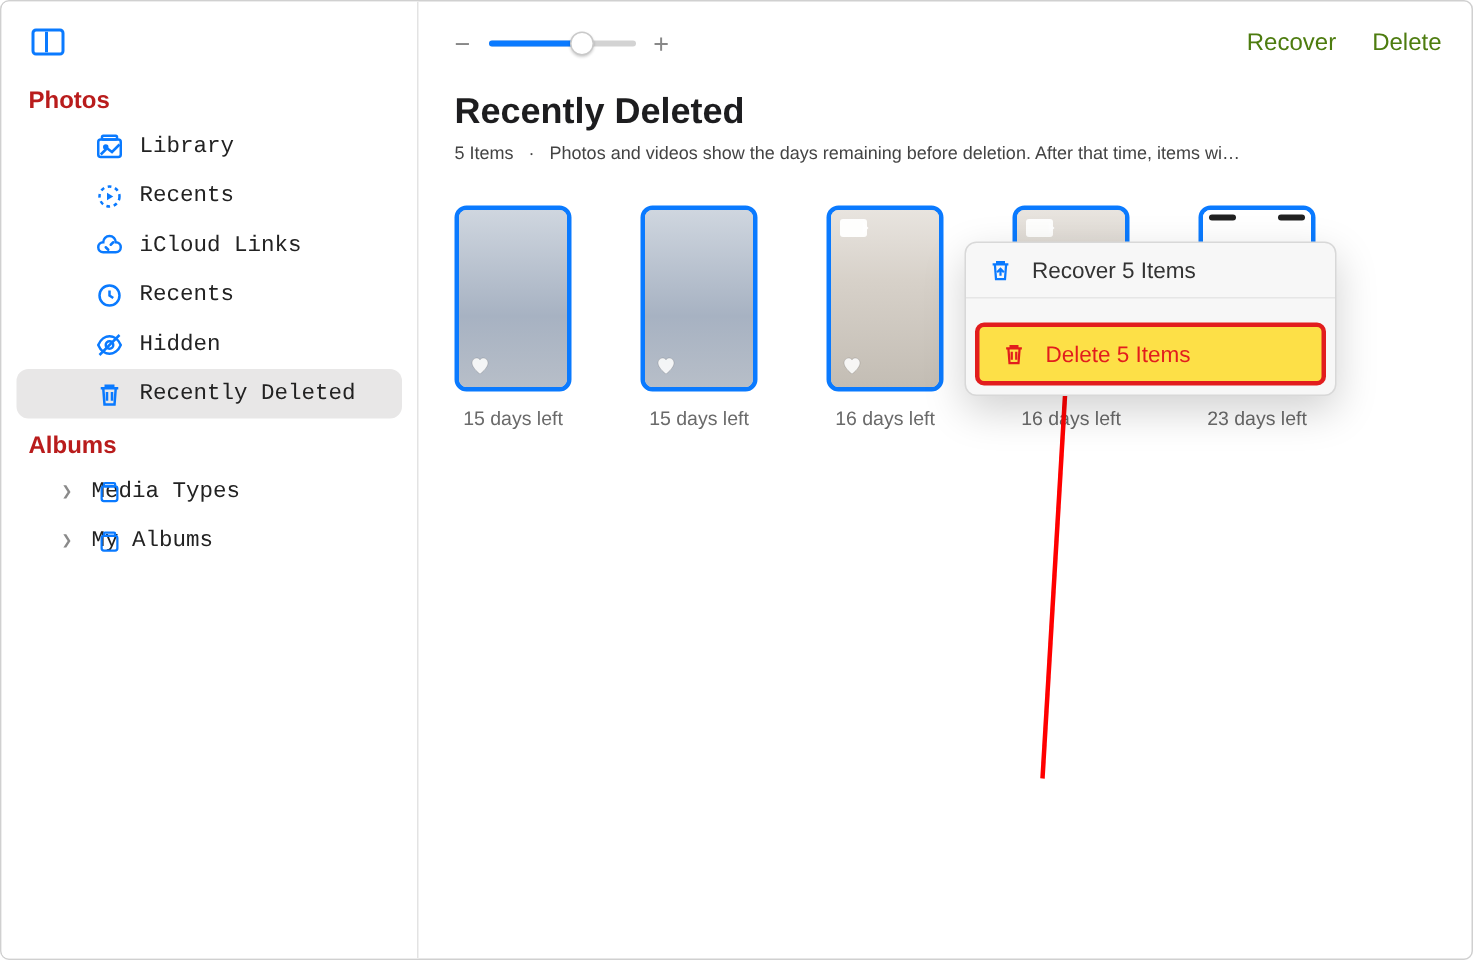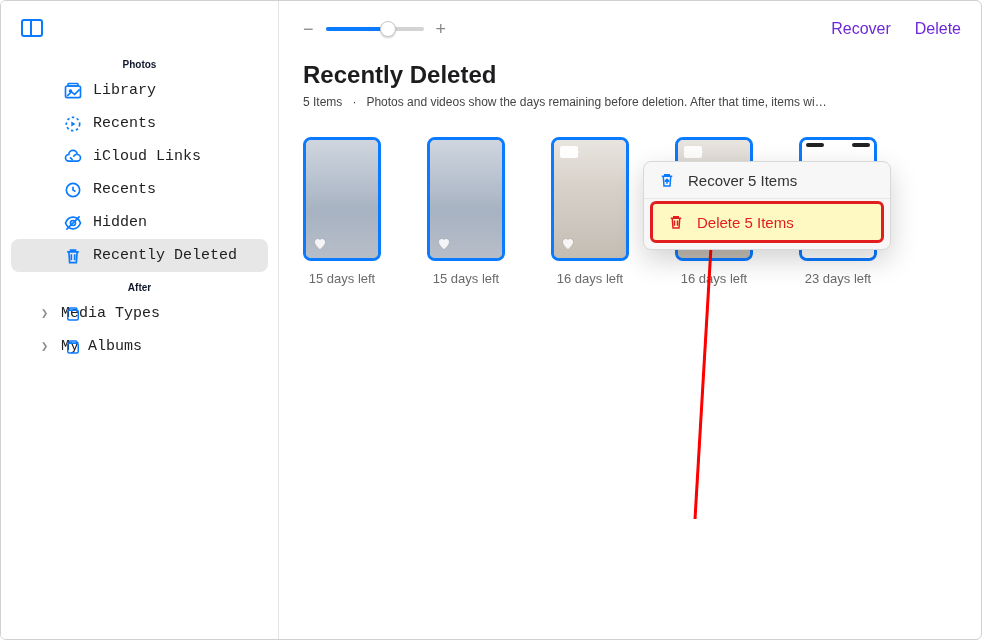--- a/index.html
+++ b/index.html
@@ -3,39 +3,39 @@
 <meta charset="utf-8">
 <style>
   * { box-sizing: border-box; margin: 0; padding: 0; }
   html, body { width: 982px; height: 640px; font-family: -apple-system, "Helvetica Neue", Arial, sans-serif; background:#fff; color:#1d1d1f; }
   .window { display:flex; width:100%; height:100%; border:1px solid #d0d0d0; border-radius:6px; overflow:hidden; background:#fff; position:relative; }
   
   .sidebar { width:278px; border-right:1px solid #e3e3e3; background:#fff; padding-top:10px; display:flex; flex-direction:column; }
   .sb-header { padding:8px 14px 12px 20px; }
   .sb-toggle { width:22px; height:18px; border:2px solid #0a7aff; border-radius:3px; display:flex; align-items:stretch; }
   .sb-toggle::before { content:""; width:7px; border-right:2px solid #0a7aff; border-radius:2px 0 0 2px; }
-  .section-label { color:#0f172a; font-size:10px; font-weight:600; padding:10px 18px 4px;text-align:center; }
+  .section-label { color:#b91c1c; font-size:16px; font-weight:600; padding:10px 18px 4px; }
   .sb-list { list-style:none; font-size:15px; }
   .sb-item { display:flex; align-items:center; gap:14px; padding:8px 18px 8px 52px; position:relative; cursor:default; color:#222; border-radius:8px; margin:0 10px;font-family:Liberation Mono, monospace; }
   .sb-item.active { background:#e8e7e7; }
   .sb-item .icon { position:absolute; left:52px; width:20px; height:20px; display:flex; align-items:center; justify-content:center; color:#0a7aff; }
   .sb-item .label { margin-left:30px; }
   .sb-item.expandable { padding-left:20px; }
   .sb-item.expandable .chev { position:absolute; left:30px; color:#8a8a8a; font-size:12px; }
   .sb-item.expandable .icon { left:52px; }
   
   .main { flex:1; position:relative; padding:12px 20px 20px 24px; overflow:hidden; }
   .topbar { display:flex; align-items:center; height:32px; gap:12px; }
   .zoom { display:flex; align-items:center; gap:12px; }
   .zoom .sign { color:#888; font-size:18px; font-weight:300; cursor:default; }
   .slider { position:relative; width:98px; height:4px; background:#d3d3d3; border-radius:2px; }
   .slider .fill { position:absolute; left:0; top:0; height:100%; width:64%; background:#0a7aff; border-radius:2px; }
   .slider .knob { position:absolute; left:64%; top:50%; width:16px; height:16px; background:#fff; border:1px solid #c9c9c9; border-radius:50%; transform:translate(-50%,-50%); box-shadow:0 1px 2px rgba(0,0,0,.2);}
   .top-actions { margin-left:auto; display:flex; gap:24px; font-size:16px; }
-  .top-actions span { color:#6d28d9; cursor:default; }
+  .top-actions span { color:#4d7c0f; cursor:default; }
   h1.title { font-size:24px; font-weight:700; margin-top:16px; }
   .subtitle { color:#444; font-size:12px; margin-top:6px; white-space:nowrap; overflow:hidden; text-overflow:ellipsis; }
   .grid { display:flex; gap:46px; margin-top:28px; }
   .thumb { display:flex; flex-direction:column; align-items:center; cursor:default; }
   .frame { width:78px; height:124px; border:3px solid #0a7aff; border-radius:8px; position:relative; overflow:hidden; background:#ddd; }
   .frame .video-badge { position:absolute; top:6px; left:6px; width:18px; height:12px; background:rgba(255,255,255,.95); border-radius:2px; }
   .frame .video-badge::after { content:""; position:absolute; right:-5px; top:2px; border:4px solid transparent; border-left-color:rgba(255,255,255,.95); }
   .frame .heart { position:absolute; bottom:6px; left:6px; width:16px; height:16px; color:#fff; opacity:.95; }
   .frame.white { background:#fff; border:3px solid #0a7aff; }
   .frame .content-a { position:absolute; inset:0; background:linear-gradient(180deg,#cfd6df 0%,#a7b2c2 60%,#b7bec8 100%); }
@@ -45,21 +45,21 @@
   .status-bar { position:absolute; top:3px; left:4px; right:4px; height:6px; display:flex; justify-content:space-between; }
   .status-bar::before,.status-bar::after{content:"";width:18px;height:4px;background:#222;border-radius:2px;}
   .lines { position:absolute; top:52px; left:6px; right:6px; }
   .lines div { height:4px; background:#d0d0d0; margin-bottom:6px; border-radius:1px; }
   .caption { text-align:center; color:#6a6a6a; font-size:13px; margin-top:10px; }
   
   .ctxmenu { position:absolute; left:364px; top:160px; width:248px; background:#f7f7f7; border:1px solid #d8d8d8; border-radius:8px; box-shadow:0 10px 28px rgba(0,0,0,.18); overflow:hidden; z-index:20; }
   .ctxitem { display:flex; align-items:center; gap:12px; padding:9px 14px; font-size:15px; border-bottom:1px solid #e6e6e6; cursor:default; }
   .ctxitem:last-child { border-bottom:none; }
   .ctxitem.recover { color:#333; }
-  .ctxitem.delete { color:#e21d1d; border:3px solid #e21d1d; border-radius:6px; margin:2px 6px 6px; background:#fef9c3; }
+  .ctxitem.delete { color:#e21d1d; border:3px solid #e21d1d; border-radius:6px; margin:16px 6px 6px; background:#fde047; }
   .ctxicon { width:18px; height:18px; display:flex; align-items:center; justify-content:center; }
   
   .arrow { position:absolute; left:406px; top:206px; width:40px; height:320px; z-index:15; pointer-events:none; }
   svg { display:block; }
   .heart svg { width:100%; height:100%; }
 </style>
 </head>
 <body>
 
 <div class="window">
@@ -124,21 +124,21 @@
           <svg viewBox="0 0 24 24" width="20" height="20" fill="none" stroke="#0a7aff" stroke-width="2">
               <path d="M5 7 H19 M9 7 V5 H15 V7 M7 7 L8 20 H16 L17 7"></path>
               <line x1="10" y1="10" x2="10" y2="17"></line>
               <line x1="14" y1="10" x2="14" y2="17"></line>
             </svg>
         </span>
         <span class="label">Recently Deleted</span>
       </li>
     </ul>
 
-    <div class="section-label">After</div>
+    <div class="section-label">Albums</div>
     <ul class="sb-list">
       <li class="sb-item expandable">
         <span class="chev">❯</span>
         <span class="icon">
           <svg viewBox="0 0 24 24" width="18" height="18" fill="none" stroke="#0a7aff" stroke-width="2">
               <rect x="5" y="7" width="14" height="13" rx="2"></rect>
               <rect x="7" y="4" width="10" height="3" rx="1"></rect>
             </svg>
         </span>
         <span class="label">Media Types</span>

